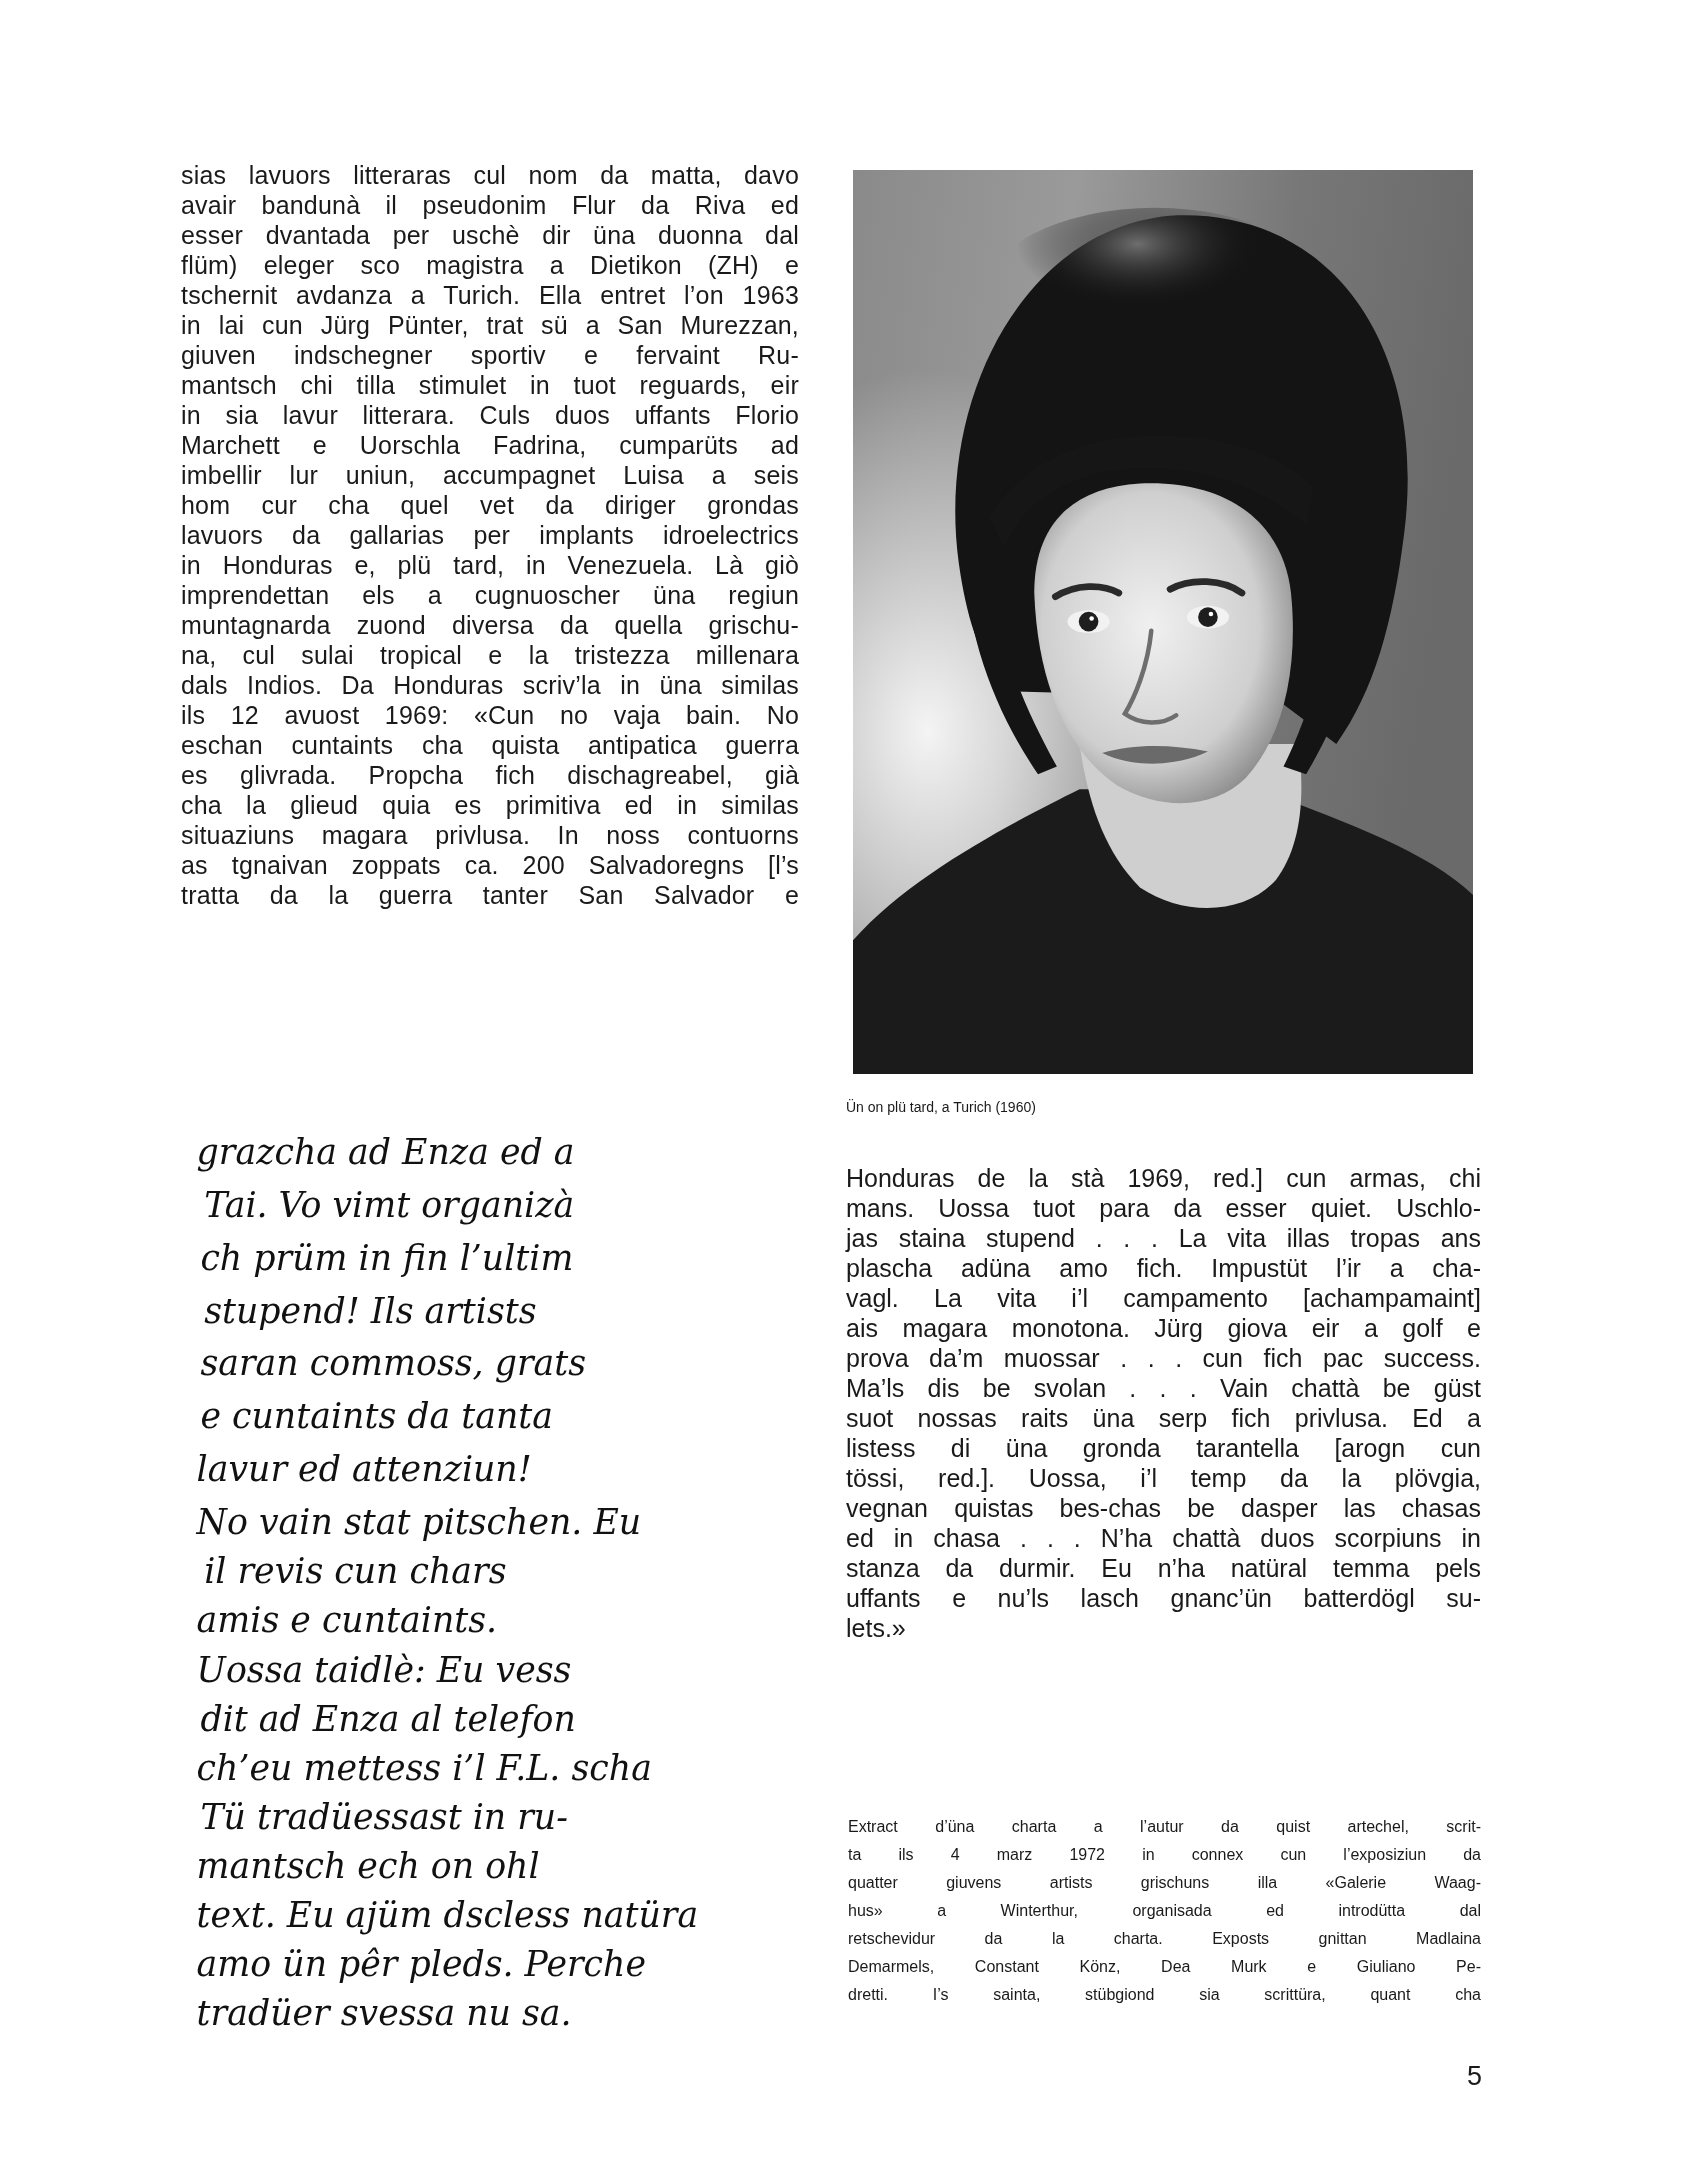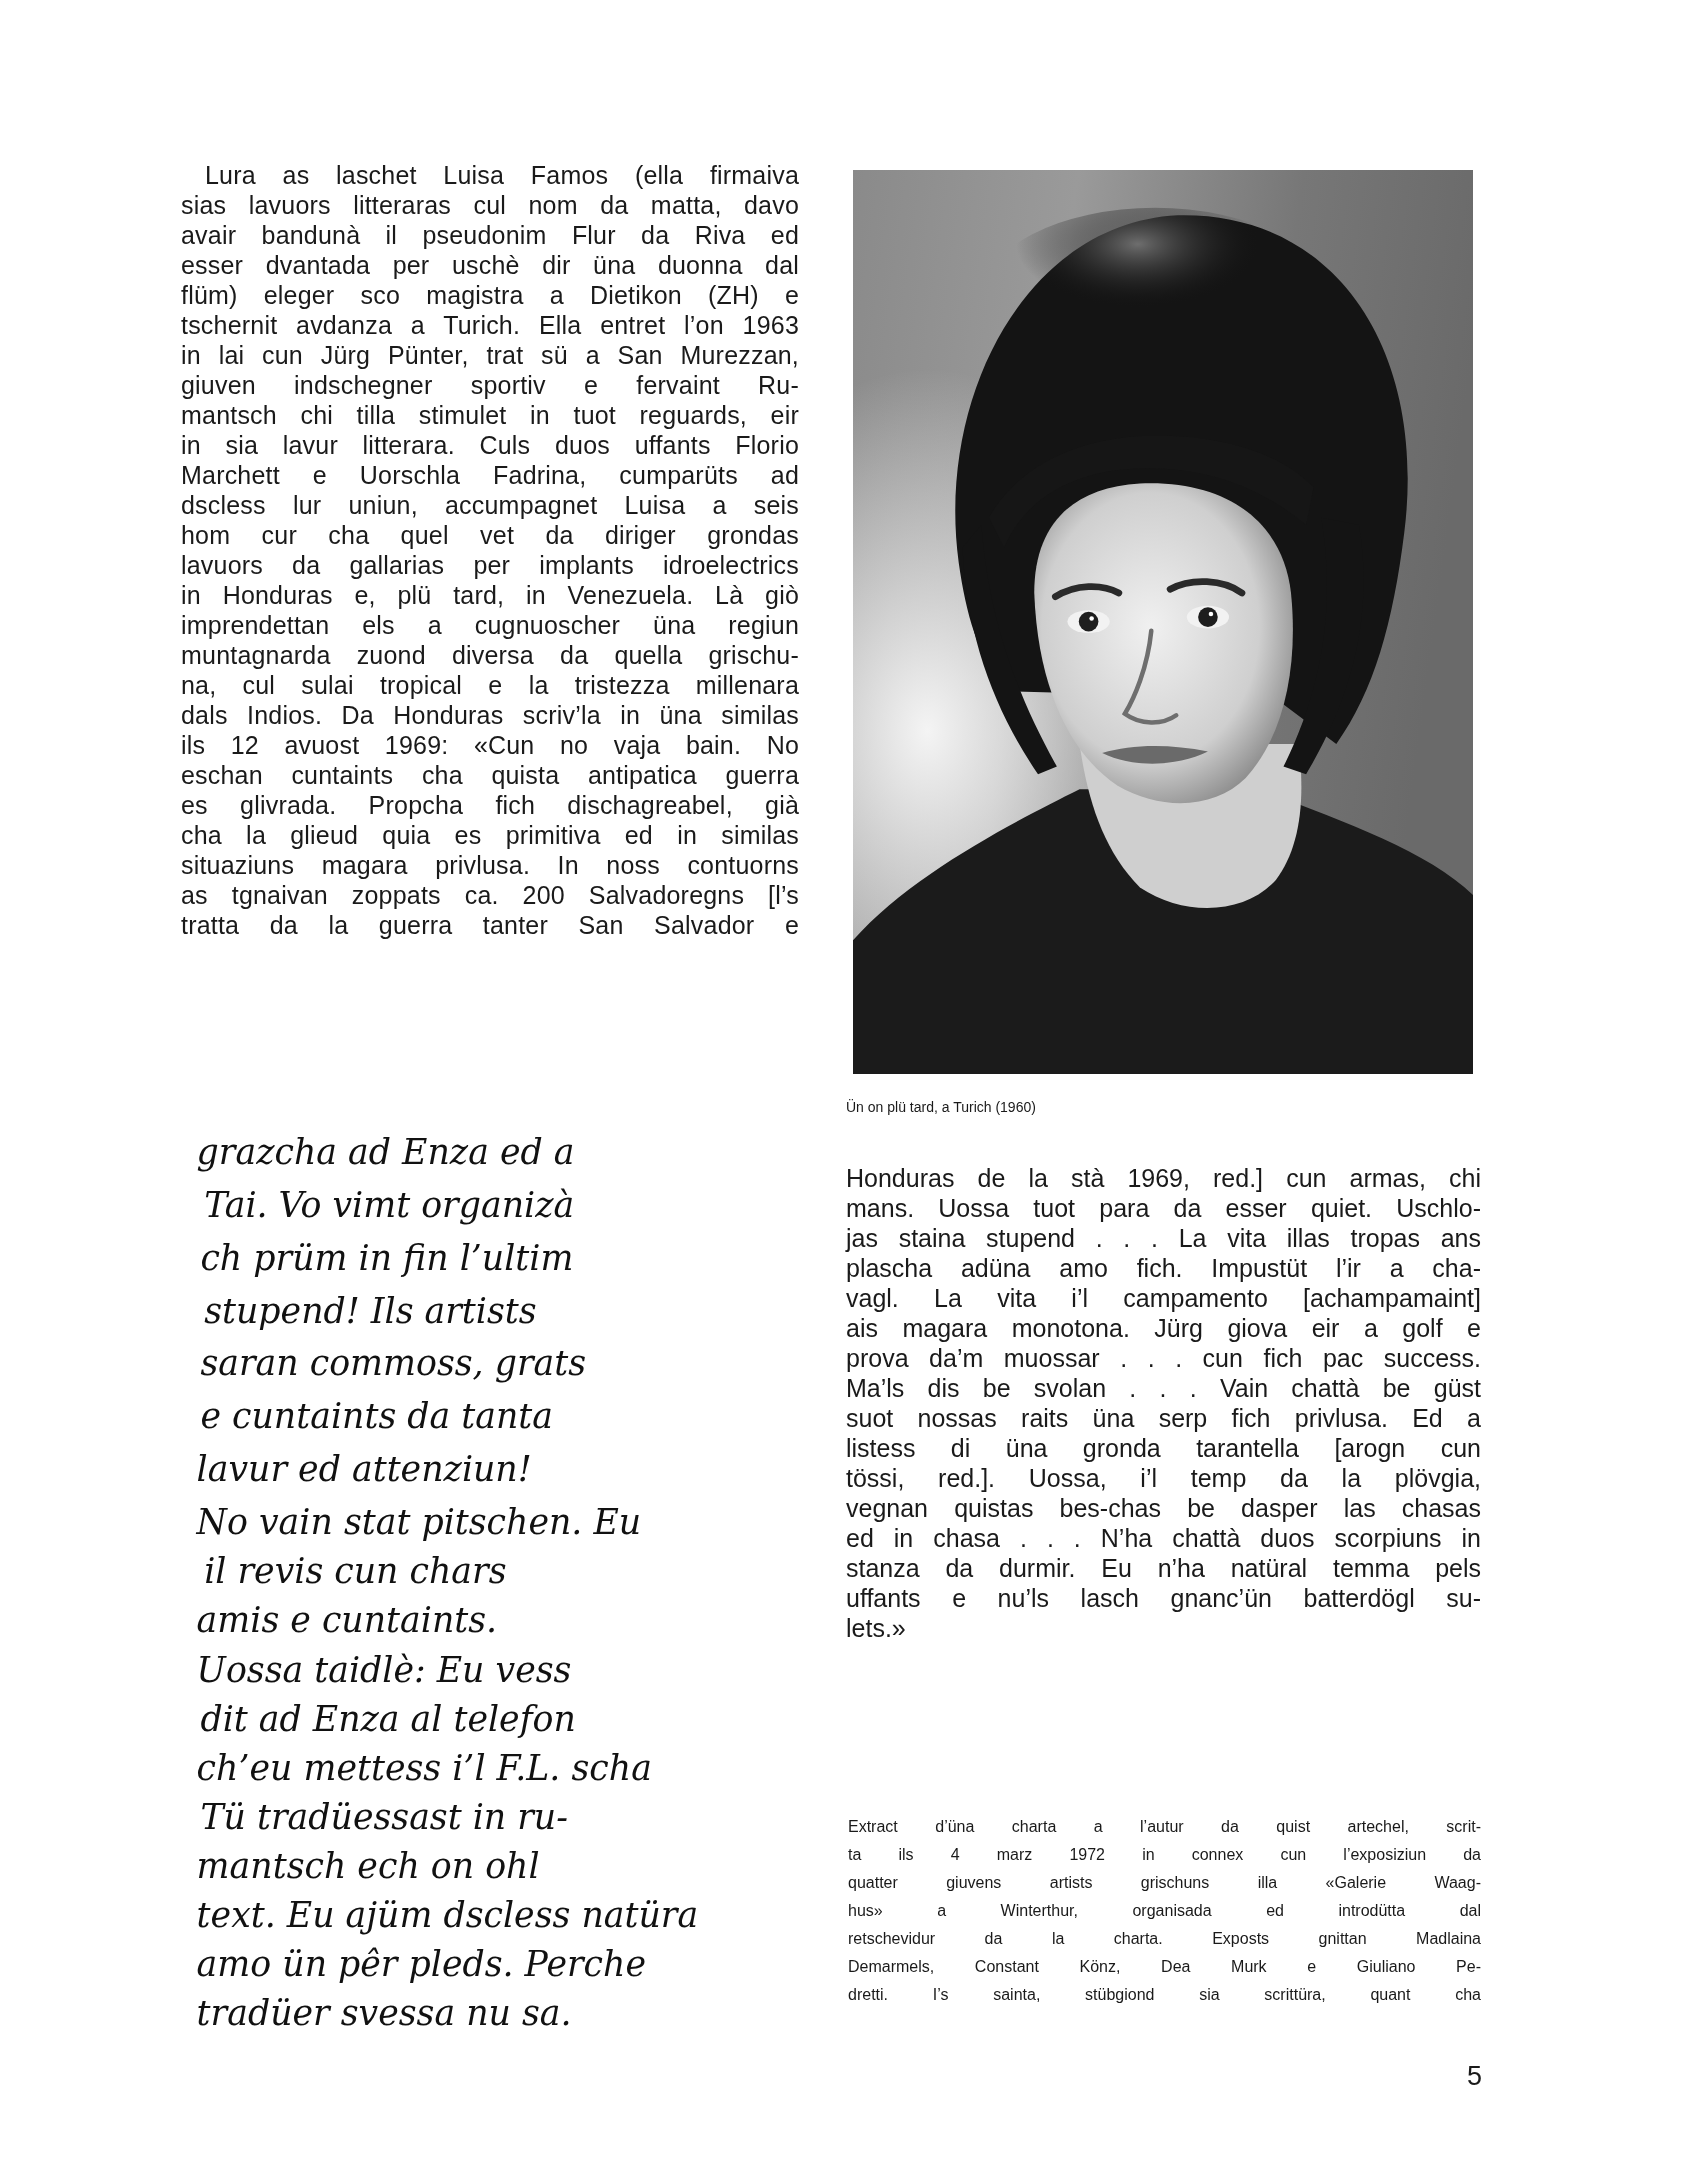--- a/index.html
+++ b/index.html
@@ -50,32 +50,31 @@
   .page-number {
     position: absolute; left: 1467px; top: 2061px; font-size: 27px; line-height: 30px;
   }
 </style>
 </head>
 <body>
 
 <div class="page">
 
   <div class="col-left-text">
-    <span class="line first">Lura as laschet Luisa Famos (ella firmaiva</span>
     <span class="line">sias lavuors litteraras cul nom da matta, davo</span>
     <span class="line">avair bandunà il pseudonim Flur da Riva ed</span>
     <span class="line">esser dvantada per uschè dir üna duonna dal</span>
     <span class="line">flüm) eleger sco magistra a Dietikon (ZH) e</span>
     <span class="line">tschernit avdanza a Turich. Ella entret l’on 1963</span>
     <span class="line">in lai cun Jürg Pünter, trat sü a San Murezzan,</span>
     <span class="line">giuven indschegner sportiv e fervaint Ru-</span>
     <span class="line">mantsch chi tilla stimulet in tuot reguards, eir</span>
     <span class="line">in sia lavur litterara. Culs duos uffants Florio</span>
     <span class="line">Marchett e Uorschla Fadrina, cumparüts ad</span>
-    <span class="line">dscless lur uniun, accumpagnet Luisa a seis</span>
+    <span class="line">imbellir lur uniun, accumpagnet Luisa a seis</span>
     <span class="line">hom cur cha quel vet da diriger grondas</span>
     <span class="line">lavuors da gallarias per implants idroelectrics</span>
     <span class="line">in Honduras e, plü tard, in Venezuela. Là giò</span>
     <span class="line">imprendettan els a cugnuoscher üna regiun</span>
     <span class="line">muntagnarda zuond diversa da quella grischu-</span>
     <span class="line">na, cul sulai tropical e la tristezza millenara</span>
     <span class="line">dals Indios. Da Honduras scriv’la in üna similas</span>
     <span class="line">ils 12 avuost 1969: «Cun no vaja bain. No</span>
     <span class="line">eschan cuntaints cha quista antipatica guerra</span>
     <span class="line">es glivrada. Propcha fich dischagreabel, già</span>

